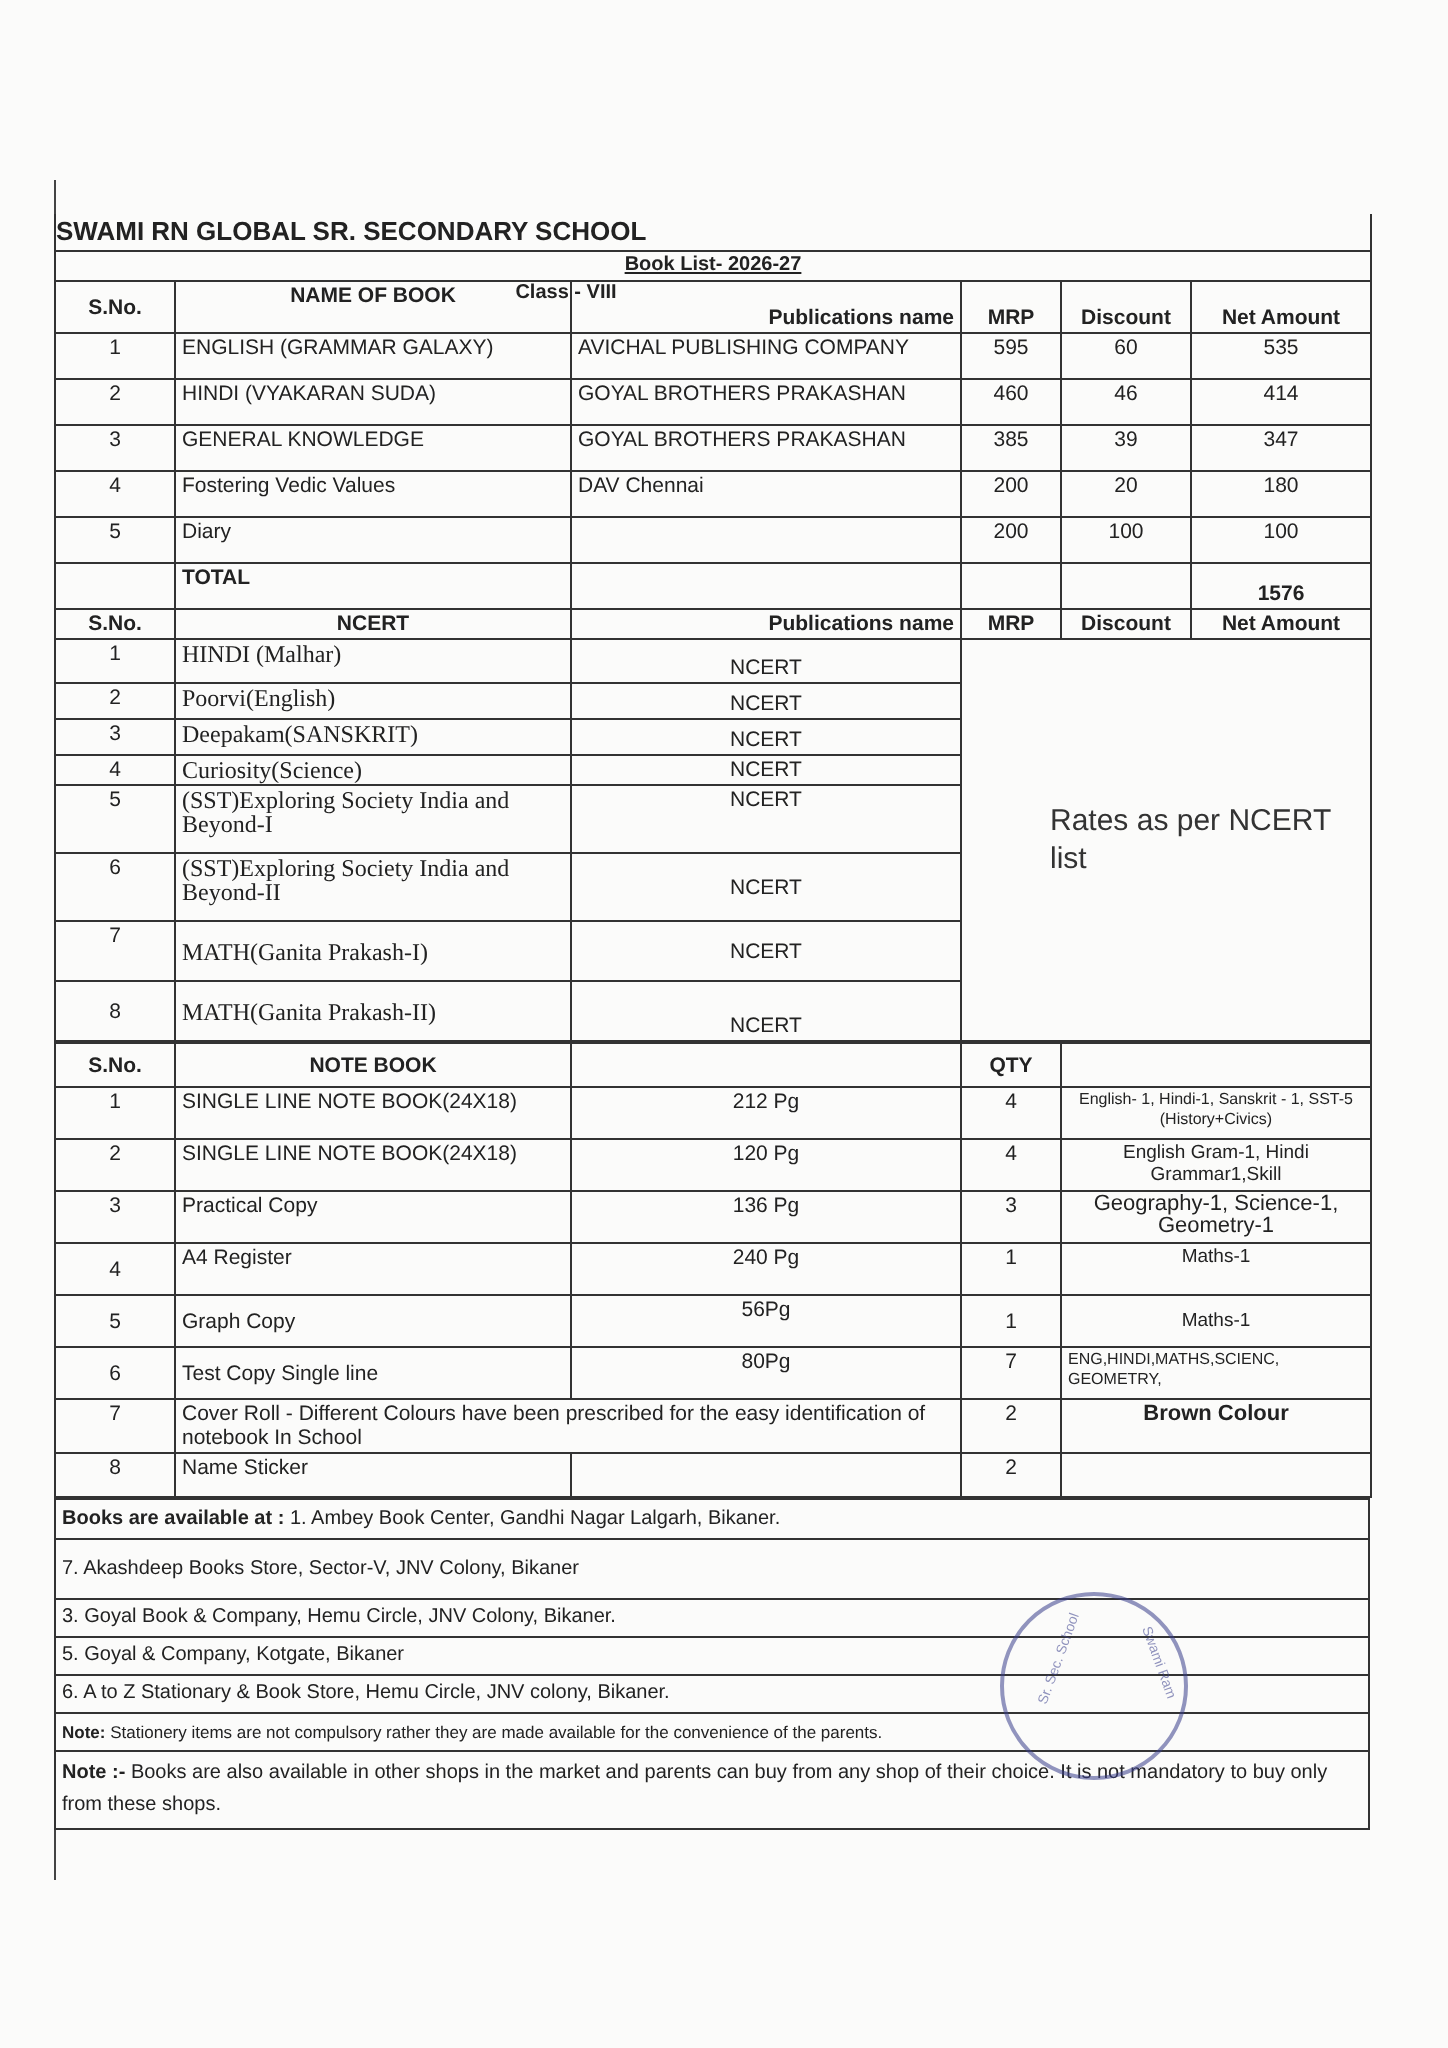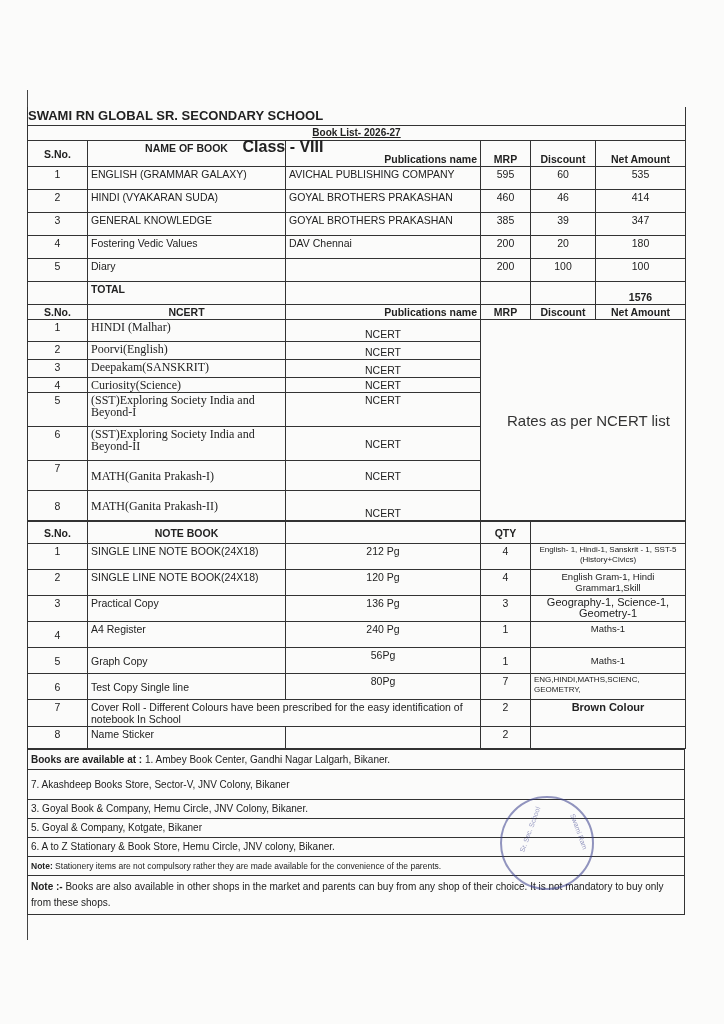--- a/index.html
+++ b/index.html
@@ -9,21 +9,21 @@
   table { border-collapse:collapse; width:658px; table-layout:fixed; }
   td, th { border:1px solid #333; padding:1px 3px; font-size:10.5px; vertical-align:top; line-height:12px; }
   .title { text-align:left; font-weight:bold; font-size:13px; padding:3px 0; border-top:none; }
   .sub { text-align:center; font-weight:bold; font-size:10px; text-decoration:underline; padding:1px 0; }
   .hdr th { font-weight:bold; font-size:10.5px; }
   .c { text-align:center; }
   .r { text-align:right; }
   .serif { font-family:"Liberation Serif", serif; font-size:12px;margin-top:46px; }
   .small { font-size:8px; line-height:10px; text-align:center; }
   .tall td { height:20px; }
-  .rates { font-size:15px; line-height:19px; vertical-align:middle; padding-left:26px; color:#333; }
+  .rates { font-size:15px; line-height:19px; vertical-align:middle; padding-left:44px; color:#333; }
   .foot td { font-size:10px; padding:3px 3px; }
   .foot b { font-weight:bold; }
   .stamp { position:absolute; left:500px; top:796px; width:90px; height:90px; border-radius:50%;
            border:2px solid #3a3f8c; opacity:0.55; }
   .stamp span { position:absolute; font-size:7px; color:#3a3f8c; }
   .leftline { position:absolute; left:27px; top:90px; width:1px; height:850px; background:#444; }
 </style>
 </head>
 <body>
 
@@ -43,21 +43,21 @@
         <tr>
           <td colspan="6" class="title">SWAMI RN GLOBAL SR. SECONDARY SCHOOL</td>
         </tr>
     <tr>
           <td colspan="6" class="sub">Book List- 2026-27</td>
         </tr>
     <tr class="hdr">
       <th class="c" style="vertical-align:middle;border-top:none">S.No.</th>
       <th class="c">NAME OF BOOK</th>
       <th class="r" style="padding-top:0">
-        <div class="c" style="margin-left:-200px;font-size:16px">Class - VIII</div>
+        <div class="c" style="margin-left:-200px;font-size:10px">Class - VIII</div>
         <div>Publications name</div>
       </th>
       <th class="c" style="vertical-align:bottom">MRP</th>
       <th class="c" style="vertical-align:bottom">Discount</th>
       <th class="c" style="vertical-align:bottom">Net Amount</th>
     </tr>
     <tr class="tall">
       <td class="c">1</td>
       <td>ENGLISH (GRAMMAR GALAXY)</td>
       <td>AVICHAL PUBLISHING COMPANY</td>

